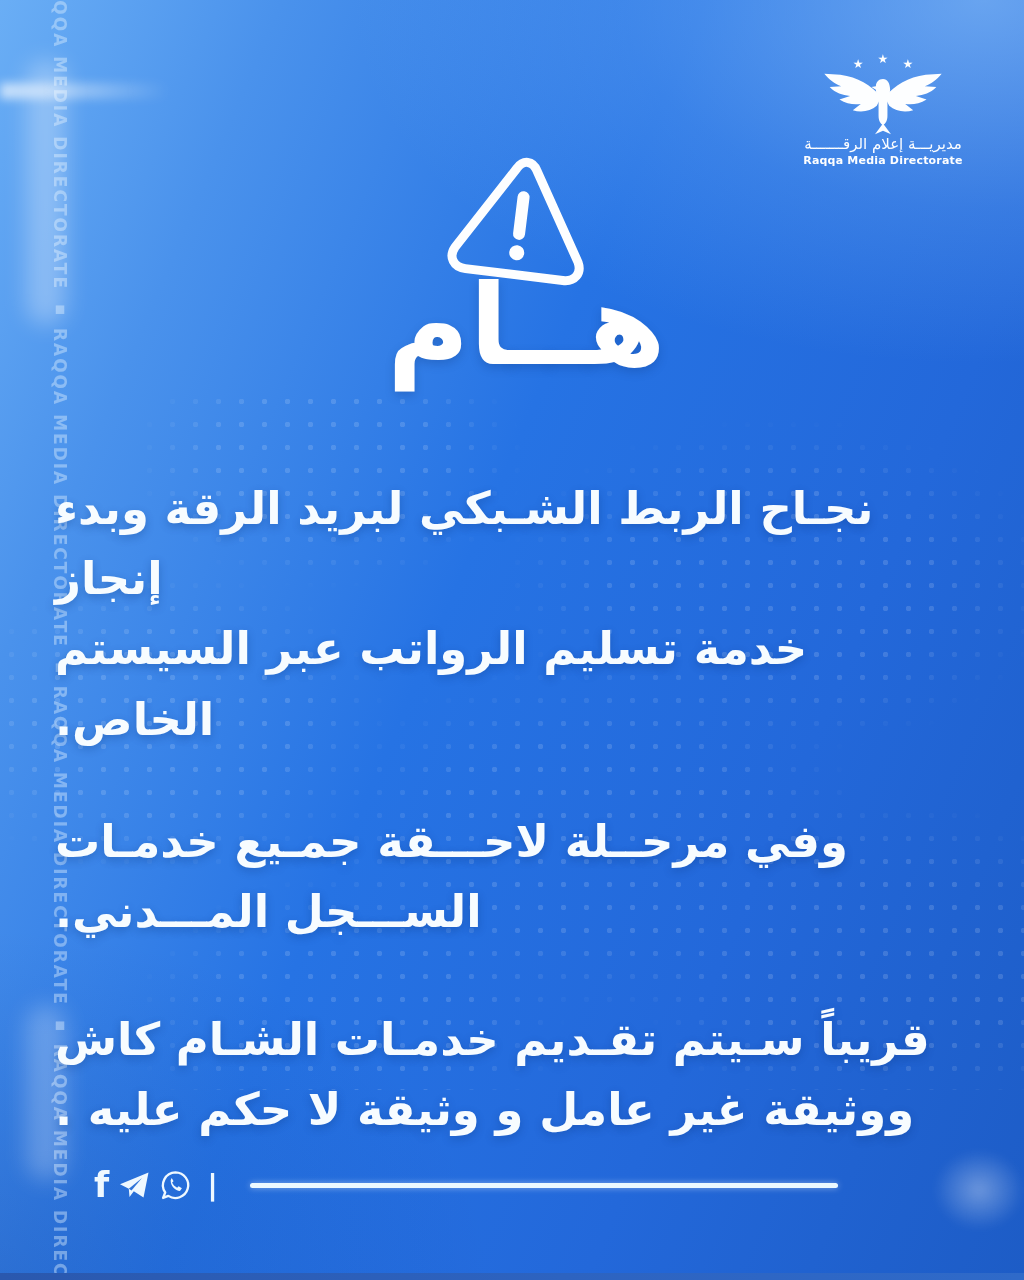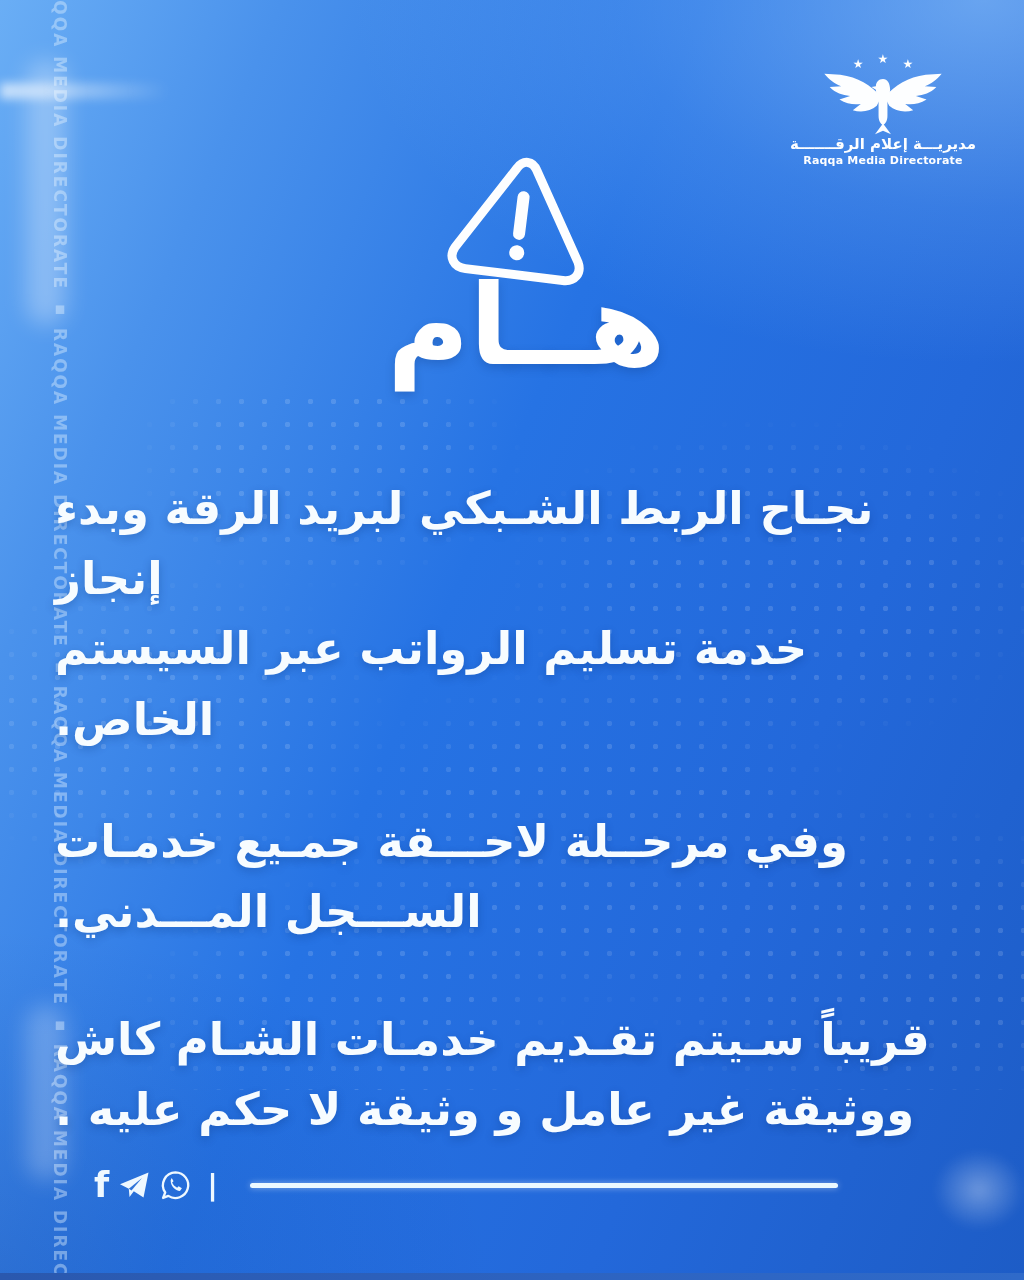--- a/index.html
+++ b/index.html
@@ -45,21 +45,21 @@
   .wm-blur.a{left:26px;top:60px;width:40px;height:265px;}
   .wm-blur.b{left:26px;top:1005px;width:40px;height:175px;background:rgba(255,255,255,0.24);}
   .flare{position:absolute;left:0;top:83px;width:170px;height:16px;
     background:linear-gradient(to right, rgba(255,255,255,0.65), rgba(255,255,255,0));filter:blur(5px);}
 
   
   .logo{position:absolute;right:46px;top:58px;width:190px;text-align:center;color:#fdfeff;}
   .logo .stars{display:flex;justify-content:center;gap:14px;font-size:12px;line-height:12px;color:#fdfeff;}
   .logo .stars span:nth-child(2){transform:translateY(-5px);}
   .logo svg{display:block;margin:2px auto 0;}
-  .logo .ar{font-size:15px;font-weight:bold;line-height:1.15;direction:rtl;}
+  .logo .ar{font-size:15px;font-weight:normal;line-height:1.15;direction:rtl;}
   .logo .en{font-size:11px;font-weight:bold;letter-spacing:0.2px;line-height:1.2;margin-top:1px;}
 
   
   .warn{position:absolute;left:443px;top:150px;width:156px;height:136px;transform:rotate(7deg);}
 
   
   .heading{
     position:absolute;left:0;right:0;top:258px;text-align:center;direction:rtl;
     font-size:112px;font-weight:bold;color:#ffffff;line-height:1.2;
     text-shadow:0 4px 10px rgba(10,50,120,0.25);

